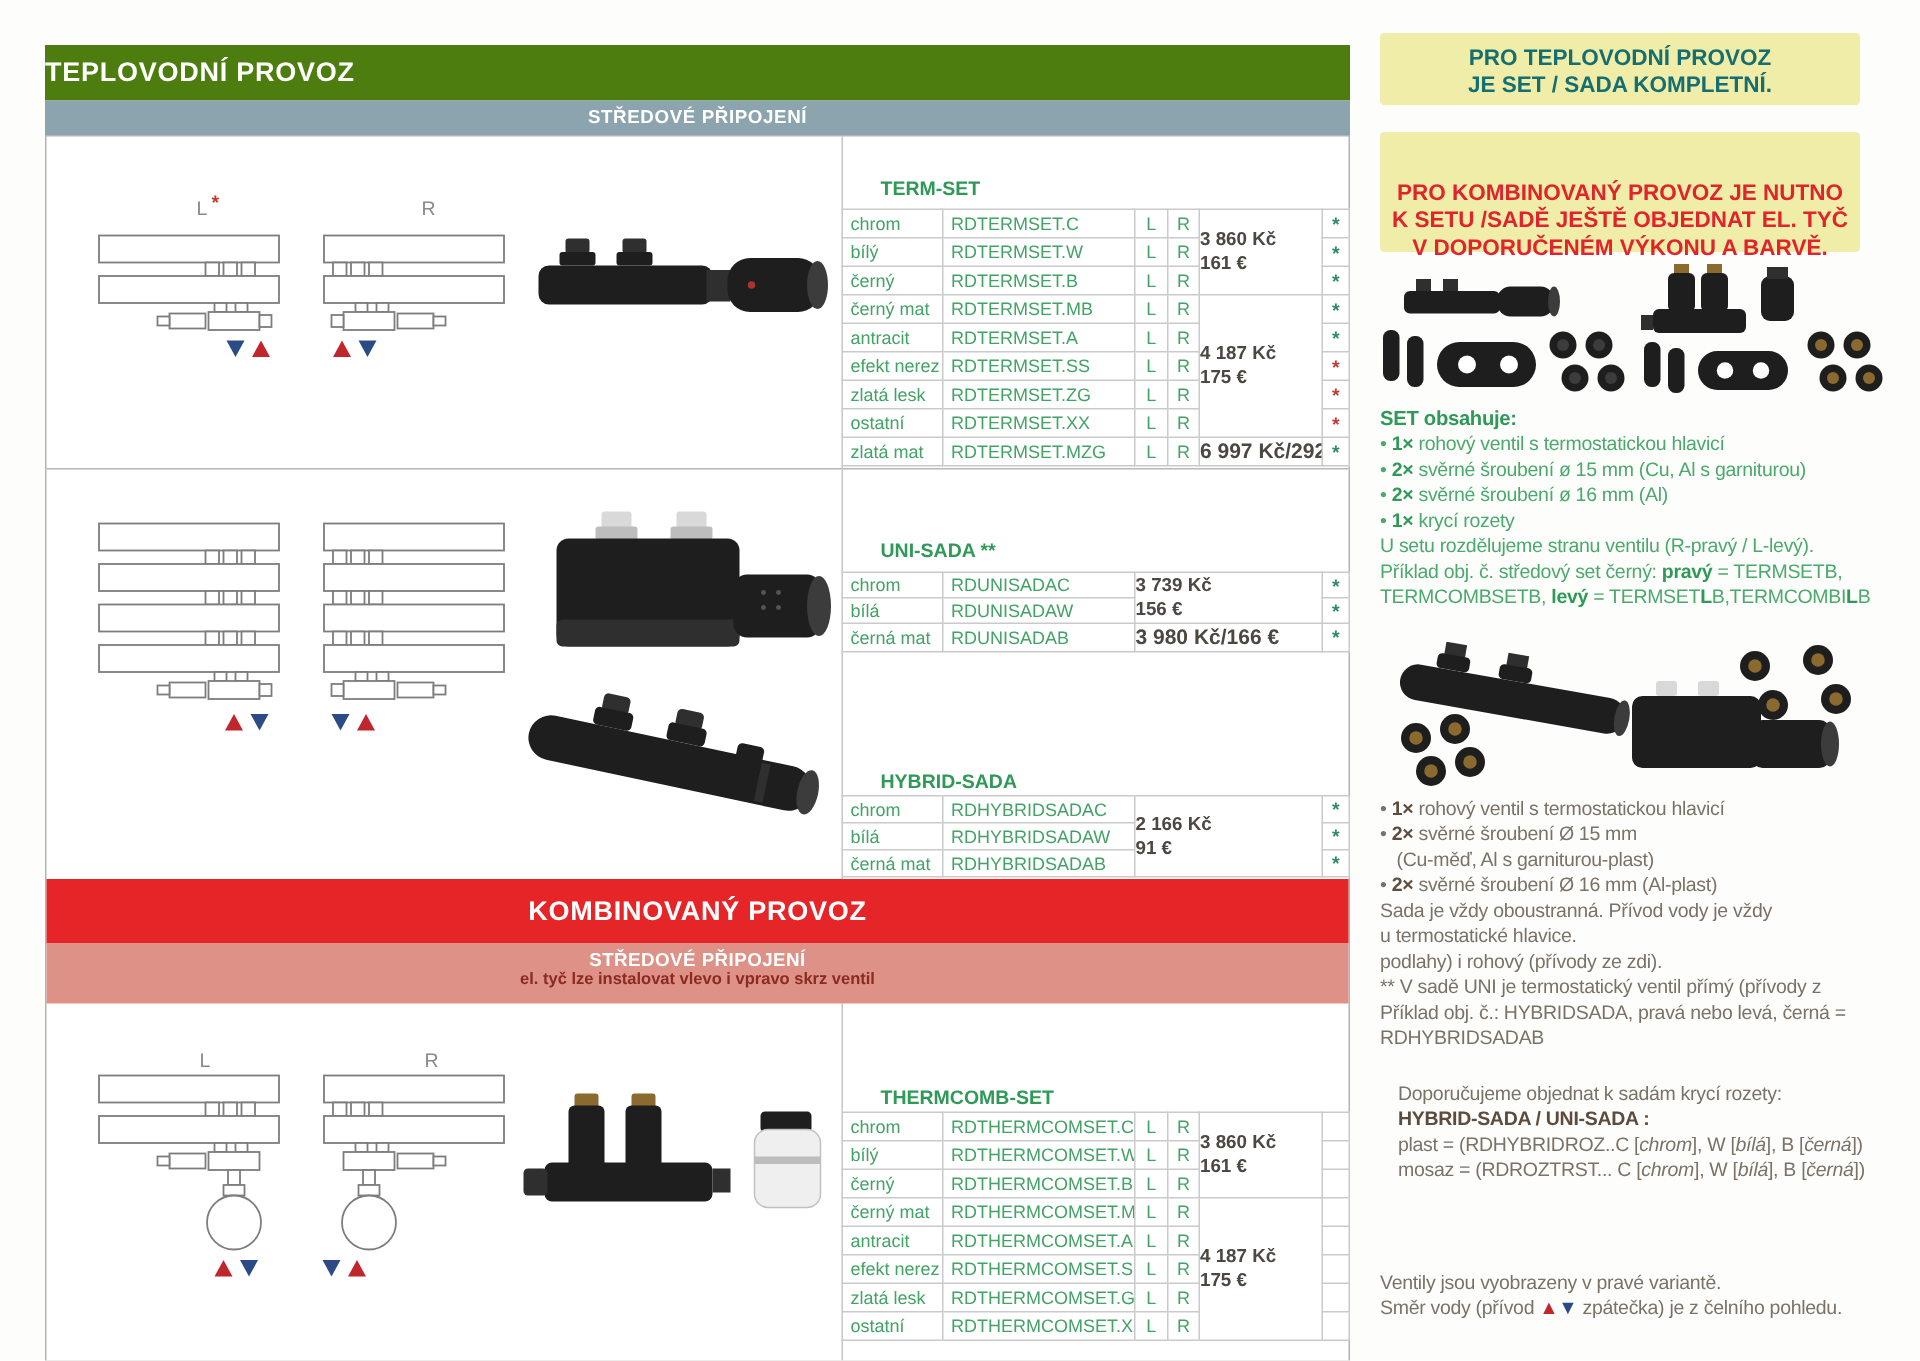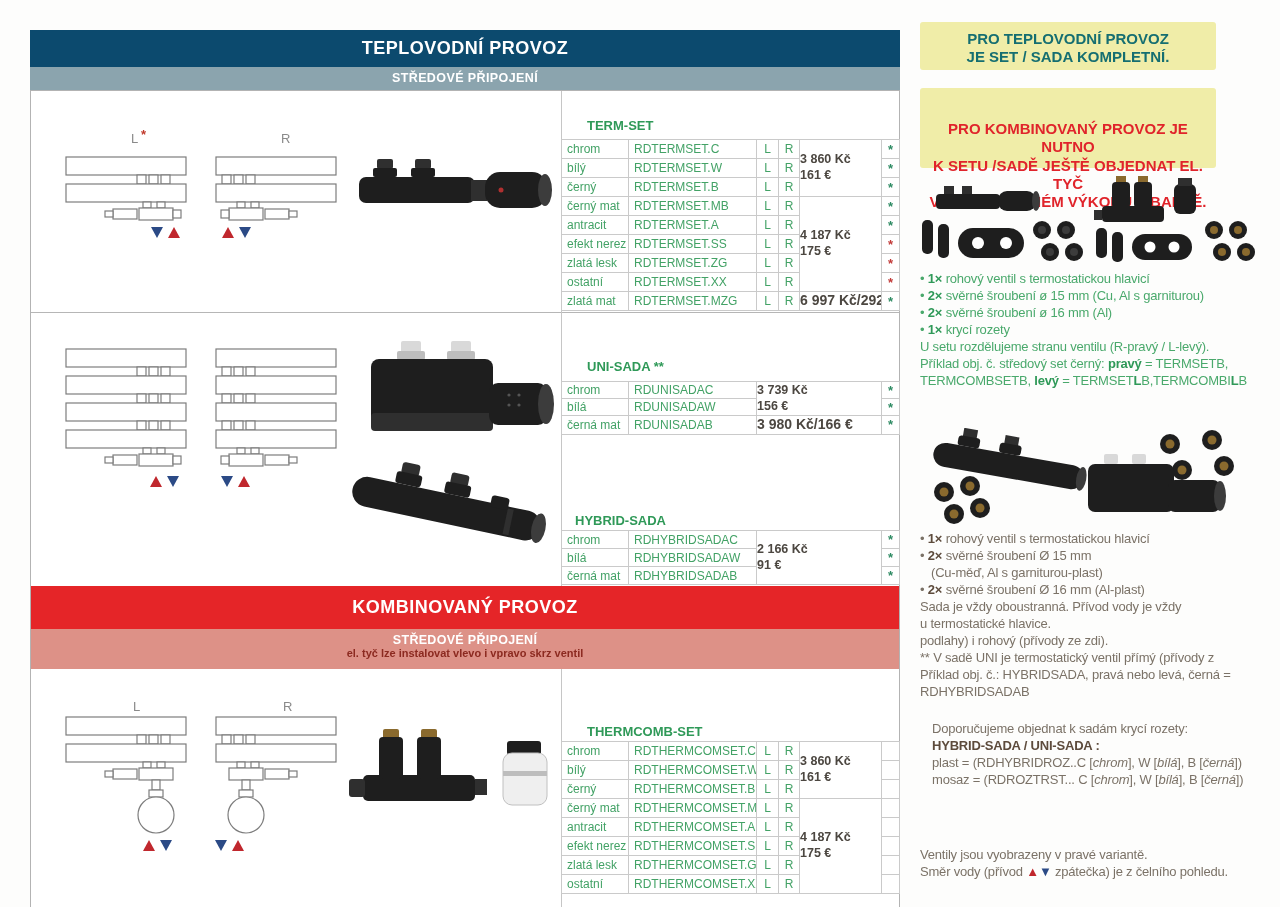--- a/index.html
+++ b/index.html
@@ -1,21 +1,21 @@
 <!DOCTYPE html>
 <html><head>
 <meta charset="utf-8">
 <style>
   html,body{margin:0;padding:0;}
   body{width:1280px;height:907px;position:relative;background:#fdfdfc;overflow:hidden;
        font-family:"Liberation Sans",sans-serif;-webkit-font-smoothing:antialiased;}
   .abs{position:absolute;}
   
-  .bar-teal{left:30px;top:30px;width:870px;height:37px;background:#0c4a6e;color:#fff;
-    font-weight:bold;font-size:18px;letter-spacing:.5px;text-align:center;line-height:37px;}
+  .bar-teal{left:30px;top:30px;width:870px;height:37px;background:#4d7c0f;color:#fff;
+    font-weight:bold;font-size:18px;letter-spacing:.5px;line-height:37px;}
   .bar-gray{left:30px;top:67px;width:870px;height:23px;background:#8ba4ae;color:#fff;
     font-weight:bold;font-size:12.5px;letter-spacing:.4px;text-align:center;line-height:23px;}
   .panel{left:30px;top:90px;width:868px;height:816px;border:1px solid #b3b3b3;background:#fff;}
   .hline{left:0;top:221px;width:868px;height:1px;background:#b6b6b6;}
   .vline{width:1px;background:#c6c6c6;left:530px;}
   .bar-red{left:0;top:495px;width:868px;height:43px;background:#e52528;color:#fff;
     font-weight:bold;font-size:18px;letter-spacing:.5px;text-align:center;line-height:43px;}
   .bar-salmon{left:0;top:538px;width:868px;height:40px;background:#dd9187;text-align:center;}
   .bar-salmon .l1{color:#fff;font-weight:bold;font-size:12.5px;padding-top:4px;letter-spacing:.3px;}
   .bar-salmon .l2{color:#8c2a20;font-weight:bold;font-size:11px;}
@@ -34,21 +34,21 @@
   .pt td{border:1px solid #cacaca;font-size:12px;color:#43a266;white-space:nowrap;
          overflow:hidden;padding:0 2px 0 5px;}
   .pt .lr{text-align:center;padding:0;}
   .pt .price{font-weight:bold;color:#4c4741;padding:0;font-size:12.5px;line-height:1.25;}
   .pt .pc{font-size:14px;}
   .pt .star{text-align:center;padding:0;font-weight:bold;font-size:13px;}
   .star[data-c="green"]{color:#2e8b63;}
   .star[data-c="red"]{color:#c23a38;}
   .t-term td{height:18px;} .t-uni td{height:16px;} .t-hyb td{height:17px;} .t-comb td{height:18px;}
   
-  .ybox{left:920px;width:296px;background:#f0eda8;border-radius:3px;text-align:center;
+  .ybox{left:920px;width:320px;background:#f0eda8;border-radius:3px;text-align:center;
         font-weight:bold;font-size:15px;line-height:1.22;}
   .ybox.b1{top:22px;height:48px;color:#156e71;padding-top:8px;box-sizing:border-box;}
   .ybox.b2{top:88px;height:80px;color:#e0242b;padding-top:32px;box-sizing:border-box;}
   .rtxt{width:350px;font-size:13px;letter-spacing:-.2px;}
   .rtxt div{white-space:nowrap;line-height:17px;}
   .g-head{color:#2f9958;font-weight:bold;font-size:13.5px;}
   .g-body{color:#4aa96c;}
   .g-body b{color:#2f9958;}
   .br-head{color:#5d4b3c;font-weight:bold;font-size:13.5px;}
   .gray-body{color:#7b7267;}
@@ -350,21 +350,21 @@
     </tr>
     <tr>
       <td>černá mat</td>
       <td>RDUNISADAB</td>
       <td class="price pc">3 980 Kč/166 €</td>
       <td class="star" data-c="green"><span>*</span></td>
     </tr>
   </tbody>
     </table>
 
-  <div class="abs ttl" style="left:523px;top:422px;">HYBRID-SADA</div>
+  <div class="abs ttl" style="left:535px;top:422px;">HYBRID-SADA</div>
   <table class="pt t-hyb" style="left:530px;top:439px;width:338px;">
     <colgroup>
         <col style="width:67px">
         <col style="width:128px">
         <col style="width:125px">
         <col style="width:18px">
       </colgroup>
     <tbody>
         <tr>
       <td>chrom</td>
@@ -513,20 +513,21 @@
     <circle class="br" cx="296" cy="62" r="4"></circle>
   <circle class="dk" cx="320" cy="62" r="9"></circle>
     <circle class="br" cx="320" cy="62" r="4"></circle>
   <circle class="dk" cx="304" cy="84" r="9"></circle>
     <circle class="br" cx="304" cy="84" r="4"></circle>
   <circle class="dk" cx="328" cy="84" r="9"></circle>
     <circle class="br" cx="328" cy="84" r="4"></circle>
 </svg>
 
 <div class="abs rtxt" style="left:920px;top:270px;">
+  <div class="g-head">SET obsahuje:</div>
   <div class="g-body"><span>•</span> <b>1×</b> <span>rohový ventil s termostatickou hlavicí</span></div>
   <div class="g-body"><span>•</span> <b>2×</b> <span>svěrné šroubení ø 15 mm (Cu, Al s garniturou)</span></div>
   <div class="g-body"><span>•</span> <b>2×</b> <span>svěrné šroubení ø 16 mm (Al)</span></div>
   <div class="g-body"><span>•</span> <b>1×</b> <span>krycí rozety</span></div>
   <div class="g-body">U setu rozdělujeme stranu ventilu (R-pravý / L-levý).</div>
   <div class="g-body"><span>Příklad obj. č. středový set černý: </span><b>pravý</b><span> = TERMSETB,</span></div>
   <div class="g-body"><span>TERMCOMBSETB, </span><b>levý</b><span> = TERMSET</span><b>L</b><span>B,TERMCOMBI</span><b>L</b><span>B</span></div>
 </div>
 
 <svg class="abs ph" style="left:918px;top:428px;" width="344" height="100" viewBox="0 0 344 100">

